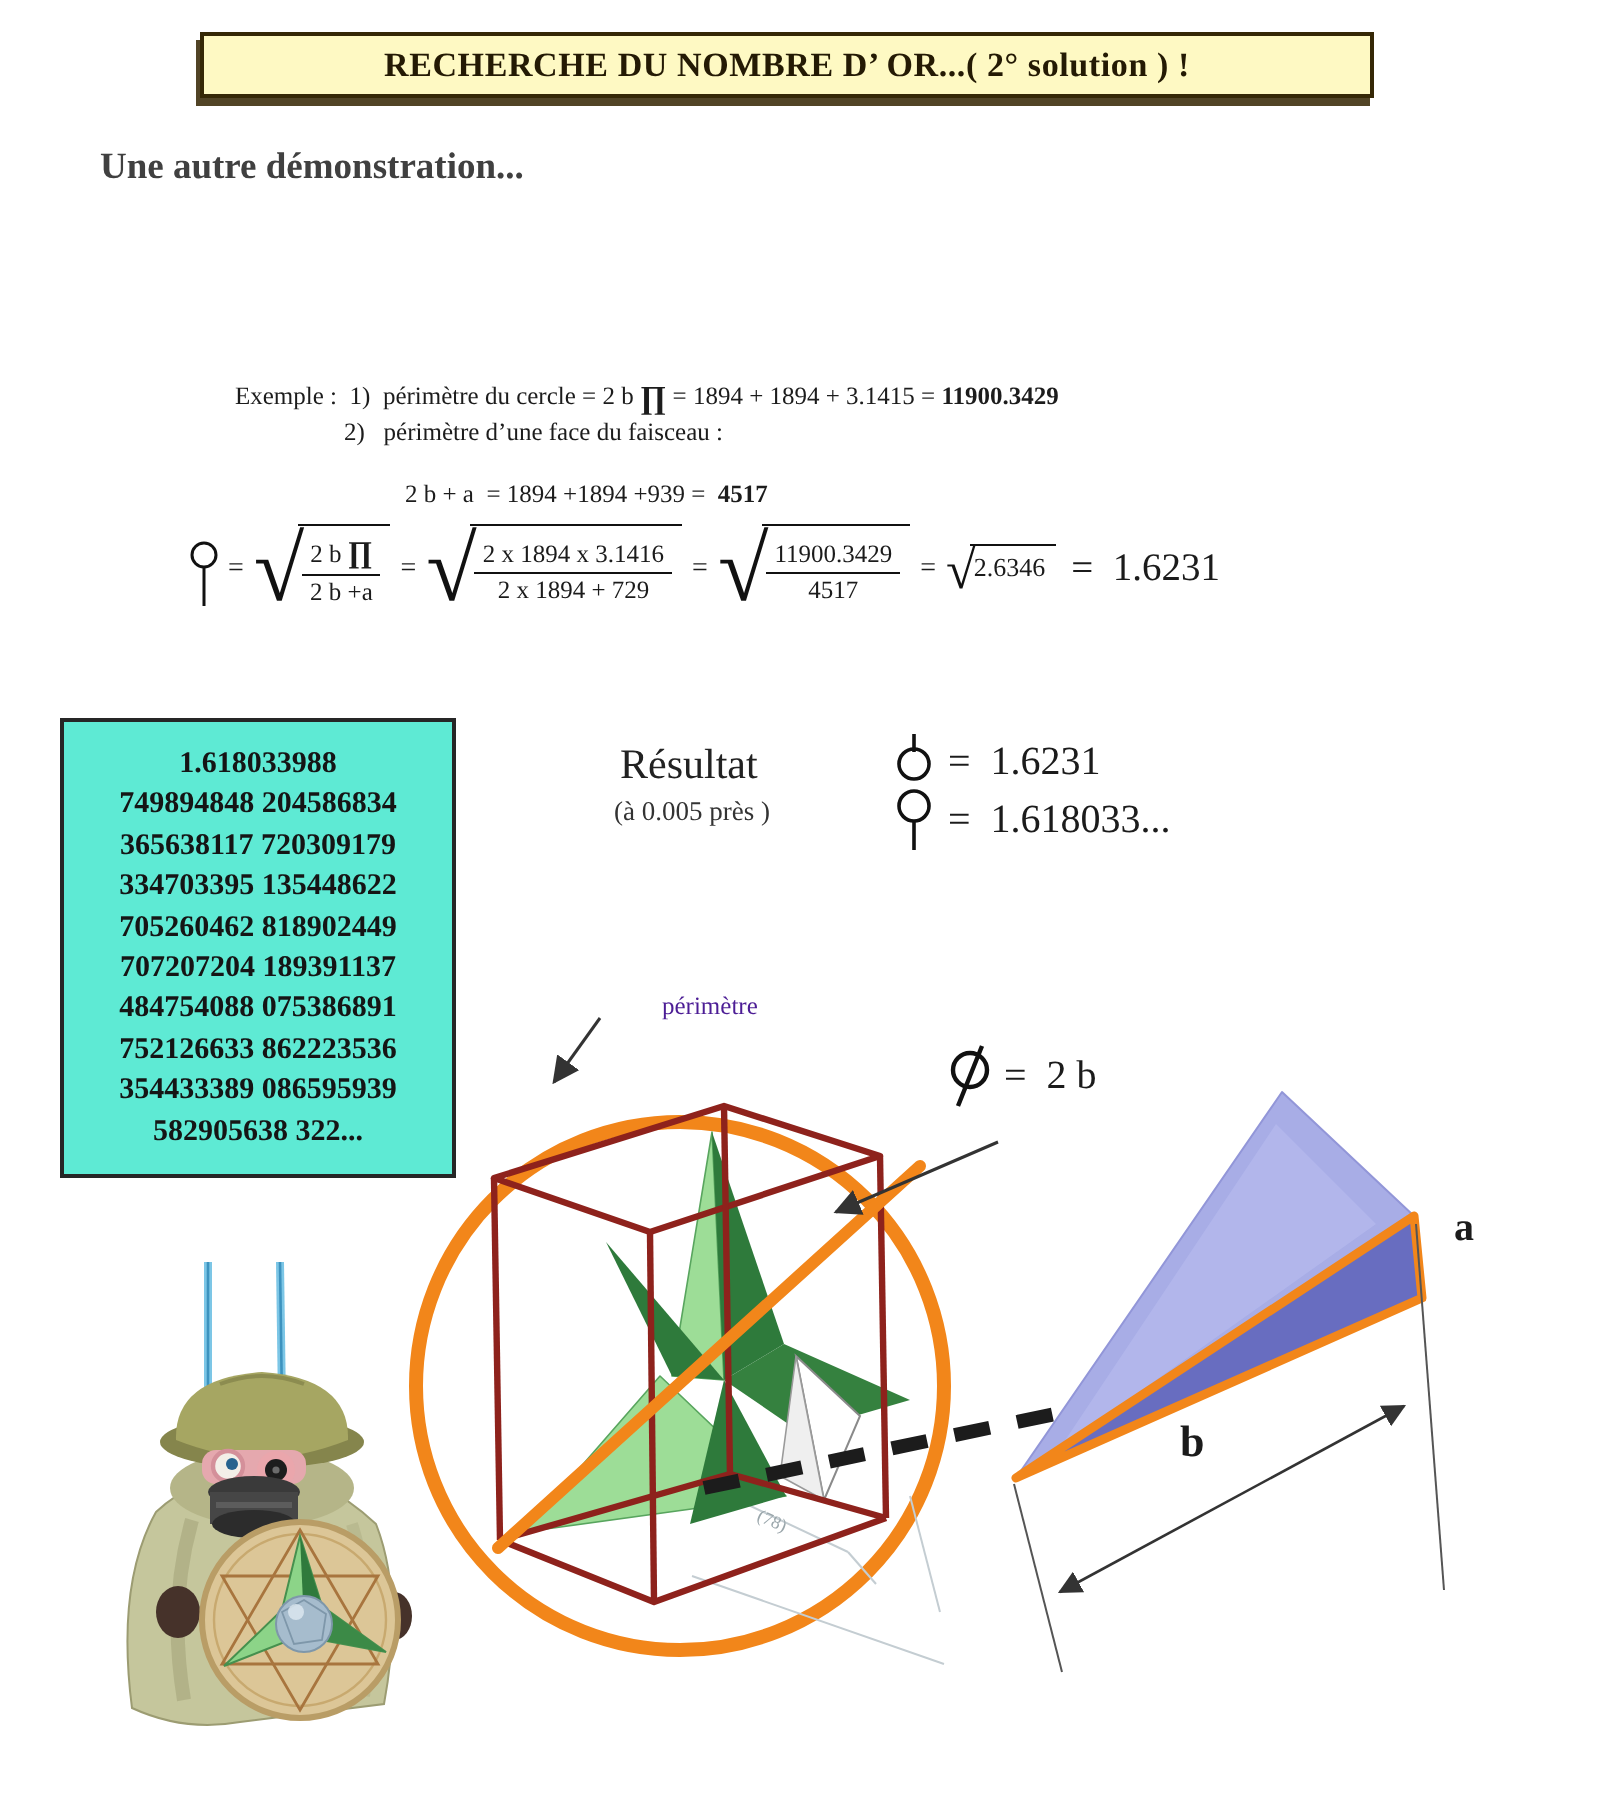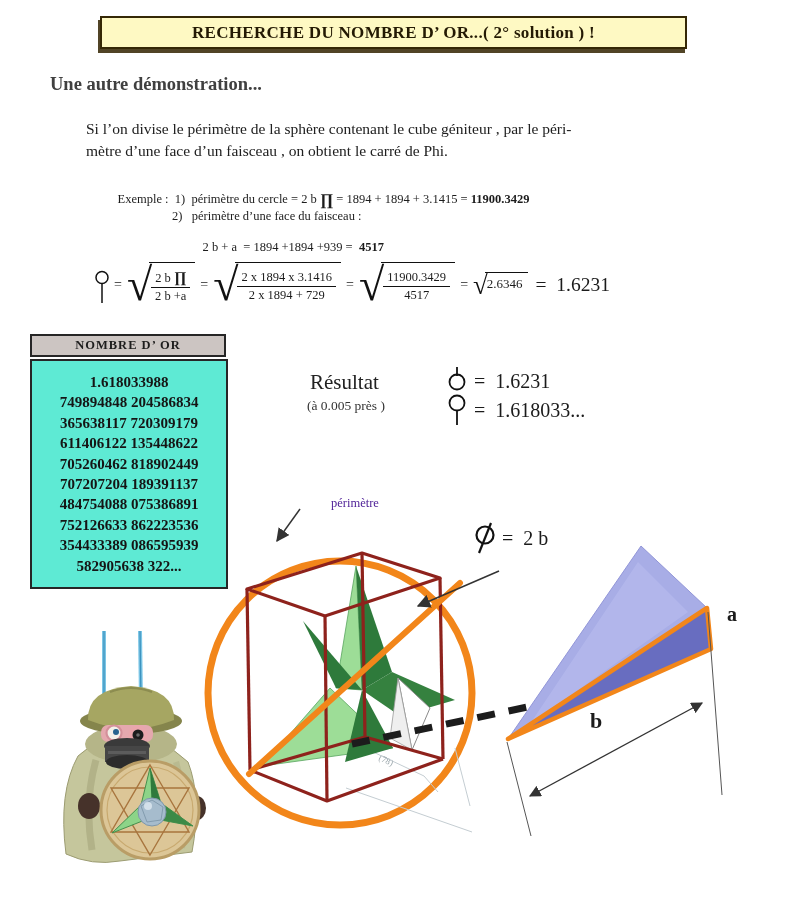--- a/index.html
+++ b/index.html
@@ -178,24 +178,20 @@
       </g>
     </g>
   </svg>
 
   <div class="abs banner">
     <span>RECHERCHE DU NOMBRE D’ OR...( 2° solution ) !</span>
   </div>
 
   <div class="abs heading">Une autre démonstration...</div>
 
-  <div class="abs para">
-    <div>Si l’on  divise le périmètre de la sphère contenant le cube géniteur , par le péri-</div>
-    <div>mètre d’une face d’un faisceau , on obtient le carré de Phi.</div>
-  </div>
 
   <div class="abs ex ex1 pre">
     <span>Exemple :  1)  périmètre du cercle = 2 b </span><span class="pi">∏</span><span> = 1894 + 1894 + 3.1415 = </span><b>11900.3429</b>
   </div>
   <div class="abs ex ex2 pre">2)   périmètre d’une face du faisceau :</div>
   <div class="abs ex ex3 pre">
     <span>2 b + a  = 1894 +1894 +939 =  </span><b>4517</b>
   </div>
 
   <div class="abs formula">
@@ -234,28 +230,25 @@
         </span>
     </span>
     <span class="eq">=</span>
     <span class="sqrt small">
       <span class="sign">√</span>
       <span class="content">2.6346</span>
     </span>
     <span class="bigres">=  1.6231</span>
   </div>
 
-  <div class="abs gold-header">
-    <span>NOMBRE D’ OR</span>
-  </div>
   <div class="abs gold-body">
     <div>1.618033988</div>
     <div>749894848 204586834</div>
     <div>365638117 720309179</div>
-    <div>611406122 135448622</div>
+    <div>334703395 135448622</div>
     <div>705260462 818902449</div>
     <div>707207204 189391137</div>
     <div>484754088 075386891</div>
     <div>752126633 862223536</div>
     <div>354433389 086595939</div>
     <div>582905638 322...</div>
   </div>
 
   <div class="abs res-label">Résultat</div>
   <div class="abs res-prec">(à 0.005  près )</div>

